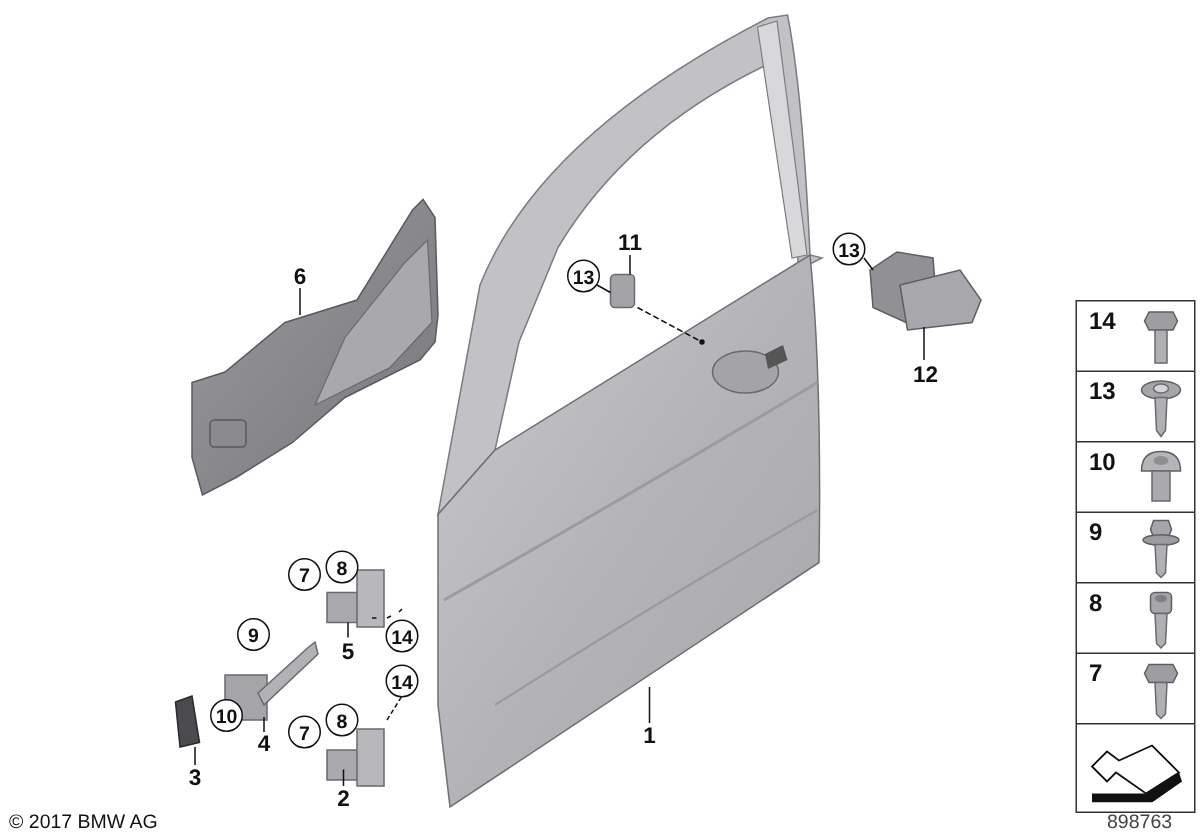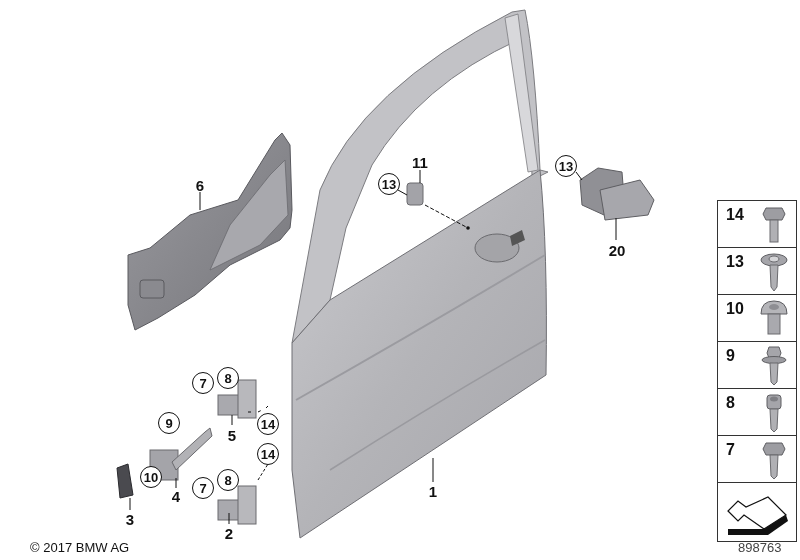--- a/index.html
+++ b/index.html
@@ -10,21 +10,21 @@
                font-family: "Liberation Sans", sans-serif; line-height: 1; transform: translate(-50%, -50%); }
     .circ { position: absolute; width: 22px; height: 22px; border: 1.3px solid #111; border-radius: 50%;
             background: #fff; font-size: 13px; font-weight: bold; display: flex; align-items: center;
             justify-content: center; transform: translate(-50%, -50%); box-sizing: border-box; color: #111;
             font-family: "Liberation Sans", sans-serif; }
     #legend { position: absolute; left: 717px; top: 200px; width: 78px; border: 1px solid #333; background: #fff; }
     .lg-cell { height: 46px; border-bottom: 1px solid #333; position: relative; }
     .lg-cell:last-child { border-bottom: none; height: 58px; }
     .lg-num { position: absolute; left: 8px; top: 5px; font-weight: bold; font-size: 16px; color: #111; }
     .lg-icon { position: absolute; left: 40px; top: 3px; width: 32px; height: 42px; }
-    #copyright { position: absolute; left: 6px; top: 540px; font-size: 13px; color: #111; margin-left: 24px; }
+    #copyright { position: absolute; left: 6px; top: 540px; font-size: 13px; color: #111; }
     #docnum { position: absolute; left: 738px; top: 540px; font-size: 13px; color: #444; }
   </style>
 </head>
 <body>
 
 <svg id="diagram" viewBox="0 0 800 560" xmlns="http://www.w3.org/2000/svg">
   <defs>
     <linearGradient id="doorGrad" x1="0" y1="0" x2="1" y2="1">
       <stop offset="0" stop-color="#c9c9cd"></stop>
       <stop offset="0.5" stop-color="#b4b4b8"></stop>
@@ -101,21 +101,21 @@
   <line x1="433" y1="458" x2="433" y2="482" stroke="#111" stroke-width="1"></line>
 </svg>
 
 <div class="callout" style="left:433px;top:491px;">1</div>
 <div class="callout" style="left:229px;top:533px;">2</div>
 <div class="callout" style="left:130px;top:519px;">3</div>
 <div class="callout" style="left:176px;top:496px;">4</div>
 <div class="callout" style="left:232px;top:435px;">5</div>
 <div class="callout" style="left:200px;top:185px;">6</div>
 <div class="callout" style="left:420px;top:162px;">11</div>
-<div class="callout" style="left:617px;top:250px;">20</div>
+<div class="callout" style="left:617px;top:250px;">12</div>
 
 <div class="circ" style="left:203px;top:383px;">7</div>
 <div class="circ" style="left:228px;top:378px;">8</div>
 <div class="circ" style="left:268px;top:424px;">14</div>
 <div class="circ" style="left:169px;top:423px;">9</div>
 <div class="circ" style="left:151px;top:477px;">10</div>
 <div class="circ" style="left:268px;top:454px;">14</div>
 <div class="circ" style="left:203px;top:488px;">7</div>
 <div class="circ" style="left:228px;top:480px;">8</div>
 <div class="circ" style="left:389px;top:184px;">13</div>

